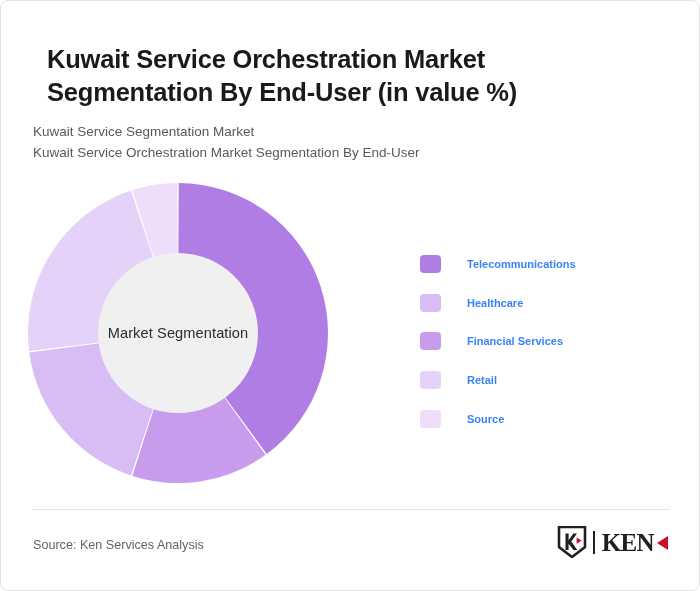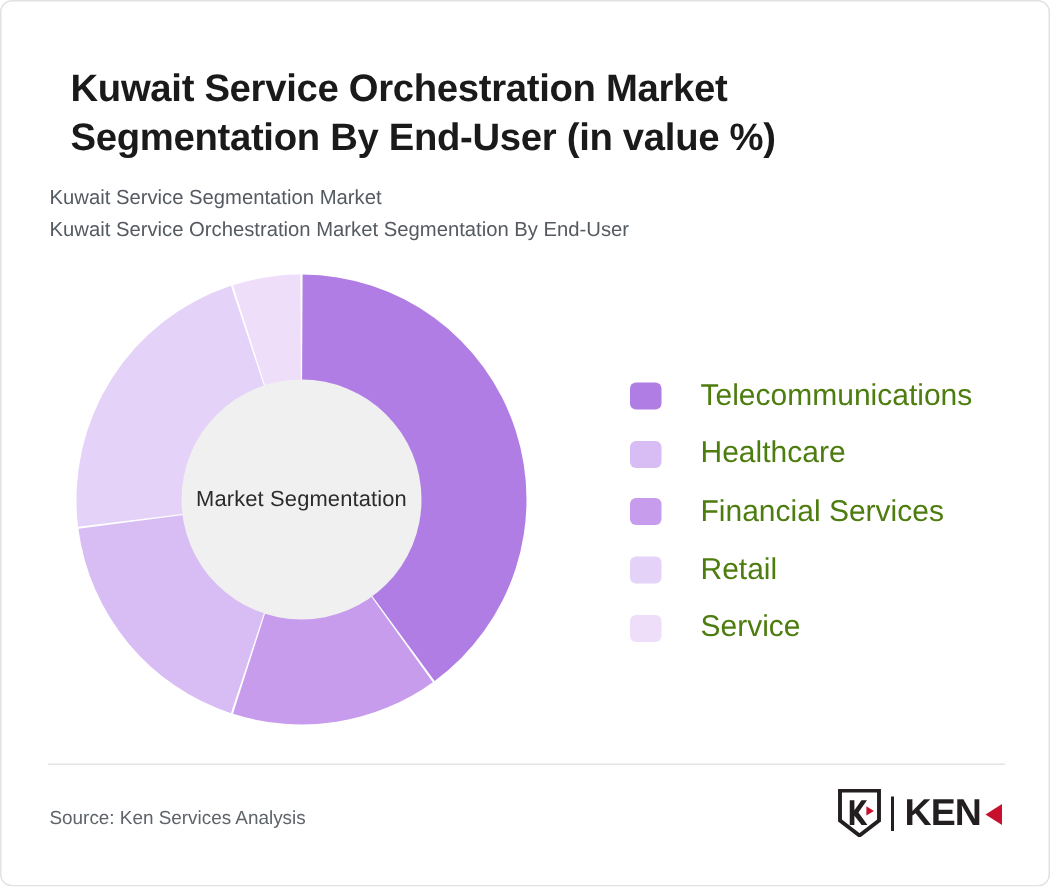--- a/index.html
+++ b/index.html
@@ -51,21 +51,21 @@
   
   .chart-area {
     position: absolute;
     left: 0;
     top: 170px;
     width: 700px;
     height: 330px;
   }
   .donut-wrap {
     position: absolute;
-    left: 49px;
+    left: 26px;
     top: 11px;
     width: 302px;
     height: 302px;
   }
   .donut-svg {
     display: block;
     width: 302px;
     height: 302px;
   }
   .center-label {
@@ -98,23 +98,24 @@
     height: 38.6px;
   }
   .legend-swatch {
     width: 21px;
     height: 18px;
     border-radius: 4px;
     flex: 0 0 auto;
   }
   .legend-label {
     margin-left: 26px;
-    font-size: 20px;
-    color: #4d7c0f;
+    font-size: 11px;
+    color: #3b82f6;
     white-space: nowrap;
+    font-weight: bold;
   }
 
   
   .divider {
     position: absolute;
     left: 31px;
     top: 508px;
     width: 638px;
     height: 1px;
     background: #e4e4e4;
@@ -150,21 +151,21 @@
     font-family: "Liberation Sans", sans-serif;
     font-size: 25px;
     font-weight: bold;
     letter-spacing: -0.6px;
     color: #231f20;
     line-height: 1;
     white-space: nowrap;
     display: flex;
     align-items: center;
   }
-  .brand-text .ken { margin-right: 2px; }
+  .brand-text .ken { margin-right: 2px; font-family: Liberation Serif, serif; }
   .brand-arrow {
     display: inline-block;
     width: 0;
     height: 0;
     border-top: 7px solid transparent;
     border-bottom: 7px solid transparent;
     border-right: 11px solid #c8102e;
     margin: 0 1px 0 1px;
     position: relative;
     top: 1px;
@@ -223,21 +224,21 @@
         <div class="legend-item">
           <span class="legend-swatch" style="background: rgb(199, 156, 236);"></span>
           <span class="legend-label">Financial Services</span>
         </div>
         <div class="legend-item">
           <span class="legend-swatch" style="background: rgb(228, 210, 248);"></span>
           <span class="legend-label">Retail</span>
         </div>
         <div class="legend-item">
           <span class="legend-swatch" style="background: rgb(238, 222, 250);"></span>
-          <span class="legend-label">Service</span>
+          <span class="legend-label">Source</span>
         </div>
       </div>
 
   </div>
 
   <div class="divider"></div>
 
   <div class="source">Source: Ken Services Analysis</div>
 
   <div class="brand">

